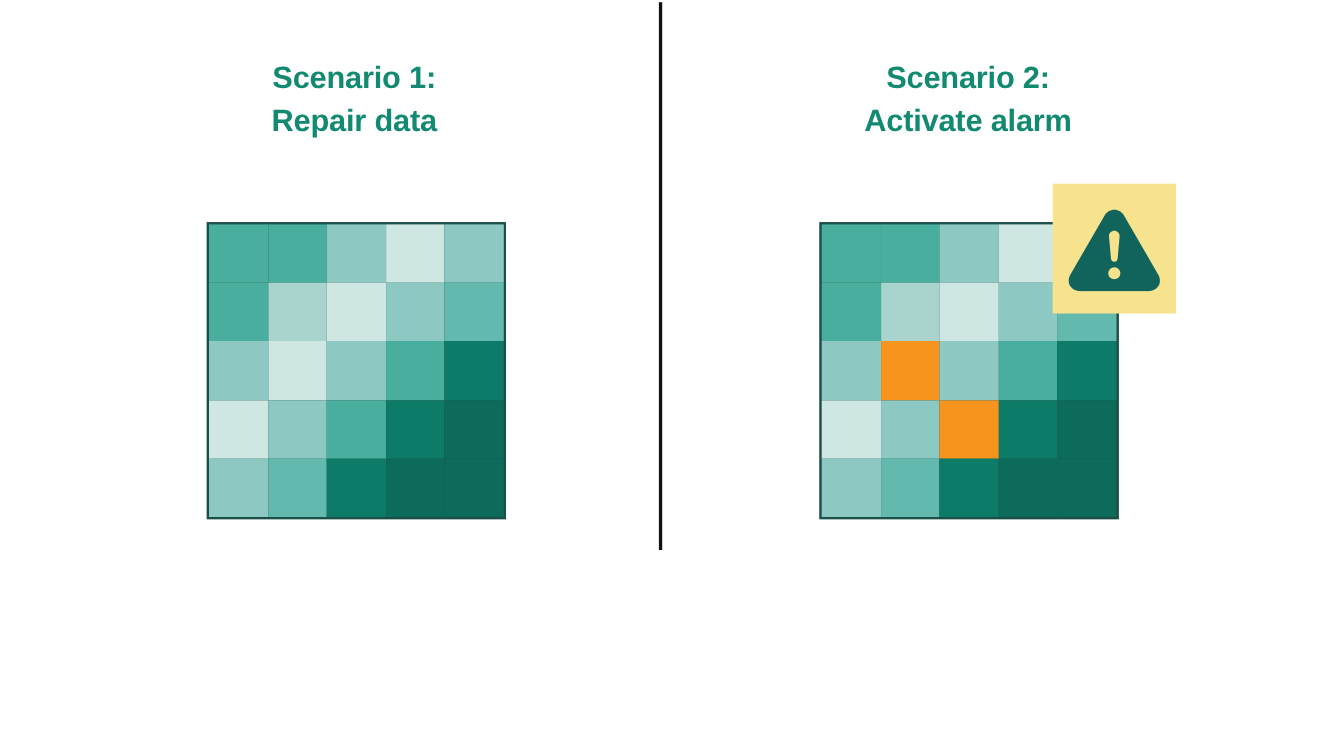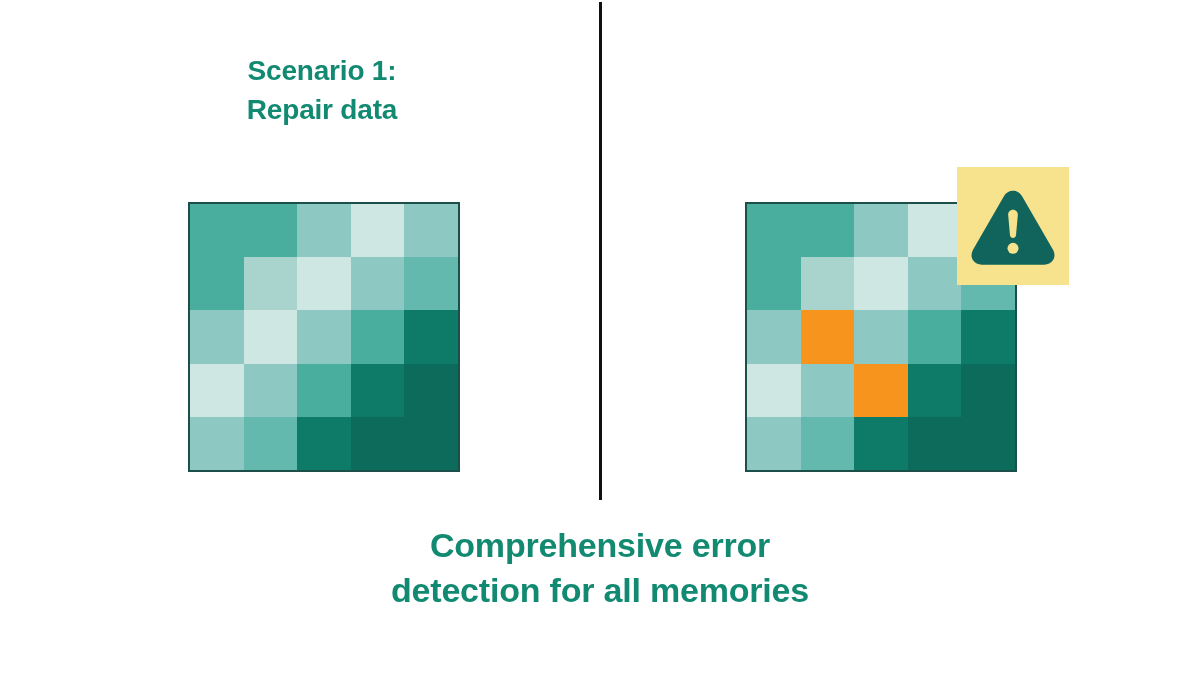--- a/index.html
+++ b/index.html
@@ -132,20 +132,22 @@
       <div class="cell" style="background: rgb(74, 174, 159);"></div>
       <div class="cell" style="background: rgb(14, 122, 104);"></div>
       <div class="cell" style="background: rgb(13, 107, 92);"></div>
       <div class="cell" style="background: rgb(141, 201, 194);"></div>
       <div class="cell" style="background: rgb(99, 185, 174);"></div>
       <div class="cell" style="background: rgb(14, 122, 104);"></div>
       <div class="cell" style="background: rgb(13, 107, 92);"></div>
       <div class="cell" style="background: rgb(13, 107, 92);"></div>
     </div>
 
+  <div class="panel-heading" id="heading-right">Scenario 2:
+Activate alarm</div>
 
   <div class="grid" id="grid-right">
       <div class="cell" style="background: rgb(74, 174, 159);"></div>
       <div class="cell" style="background: rgb(74, 174, 159);"></div>
       <div class="cell" style="background: rgb(141, 201, 194);"></div>
       <div class="cell" style="background: rgb(207, 231, 227);"></div>
       <div class="cell" style="background: rgb(141, 201, 194);"></div>
       <div class="cell" style="background: rgb(74, 174, 159);"></div>
       <div class="cell" style="background: rgb(169, 212, 206);"></div>
       <div class="cell" style="background: rgb(207, 231, 227);"></div>
@@ -169,16 +171,14 @@
     </div>
 
   <div class="warning-badge">
     <svg viewBox="0 0 100 90" aria-hidden="true">
       <path d="M50 4 C54.5 4 58.2 6.4 60.4 10.2 L96.5 72.6 C98.8 76.6 98.8 81.2 96.6 84.6 C94.4 88 90.6 90 86.2 90 L13.8 90 C9.4 90 5.6 88 3.4 84.6 C1.2 81.2 1.2 76.6 3.5 72.6 L39.6 10.2 C41.8 6.4 45.5 4 50 4 Z" fill="#11645C"></path>
       <path d="M50 26 C53.3 26 55.9 28.8 55.6 32.1 L53.5 55.8 C53.3 57.6 51.8 59 50 59 C48.2 59 46.7 57.6 46.5 55.8 L44.4 32.1 C44.1 28.8 46.7 26 50 26 Z" fill="#F7E28D"></path>
       <circle cx="50" cy="71" r="6.4" fill="#F7E28D"></circle>
     </svg>
   </div>
 
-  <div class="caption">Comprehensive error
-detection for all memories</div>
 
 </div>
 
 </body></html>

